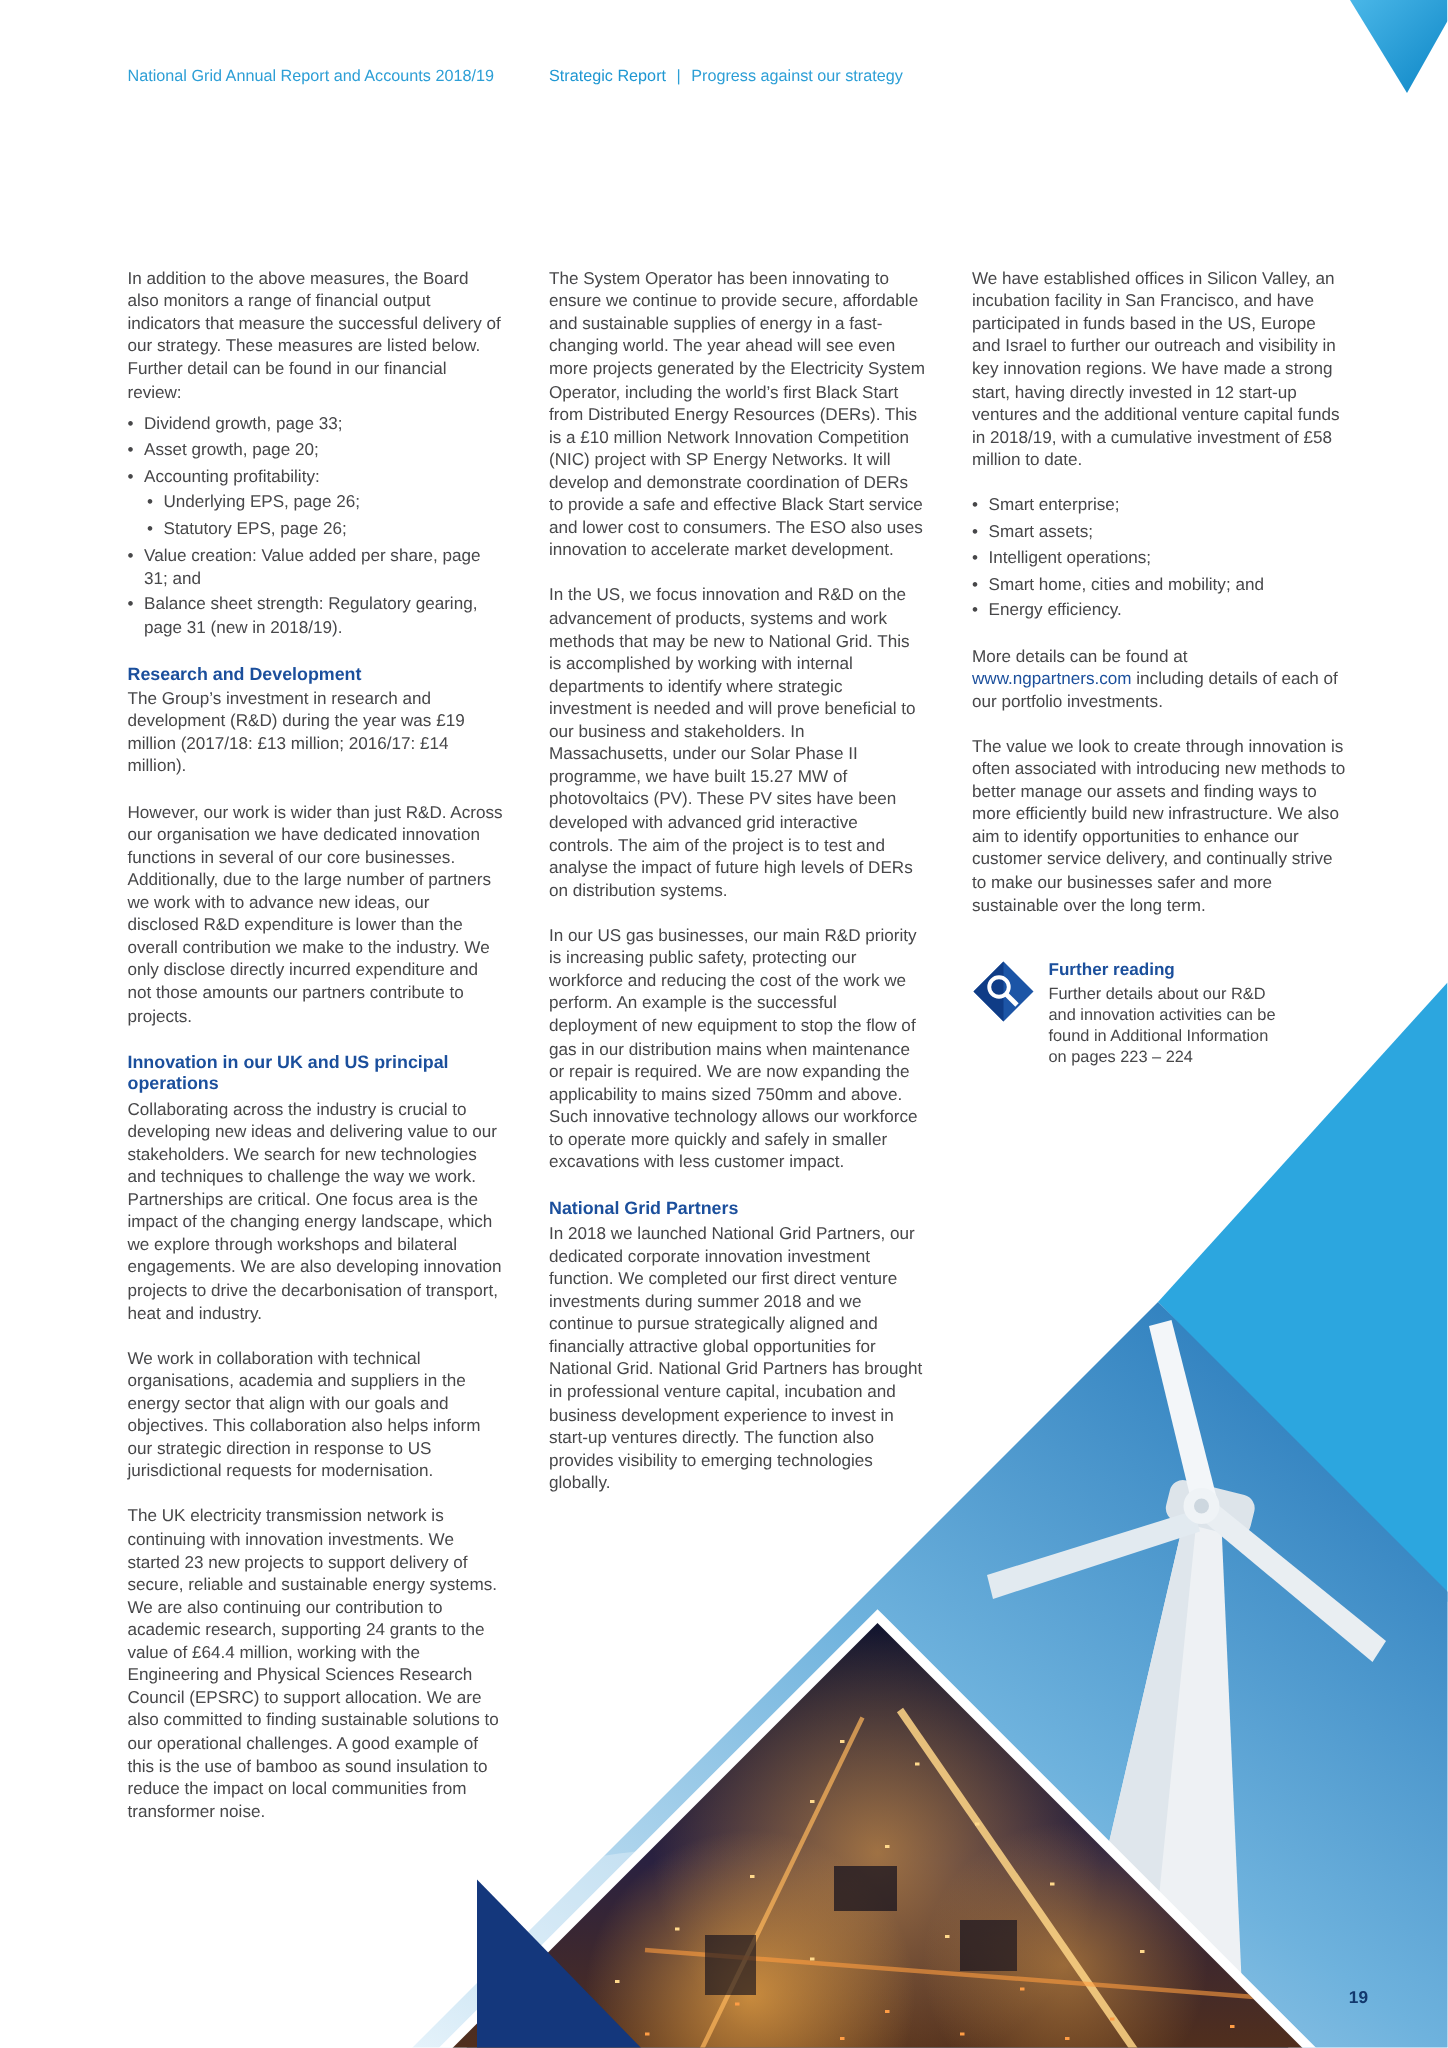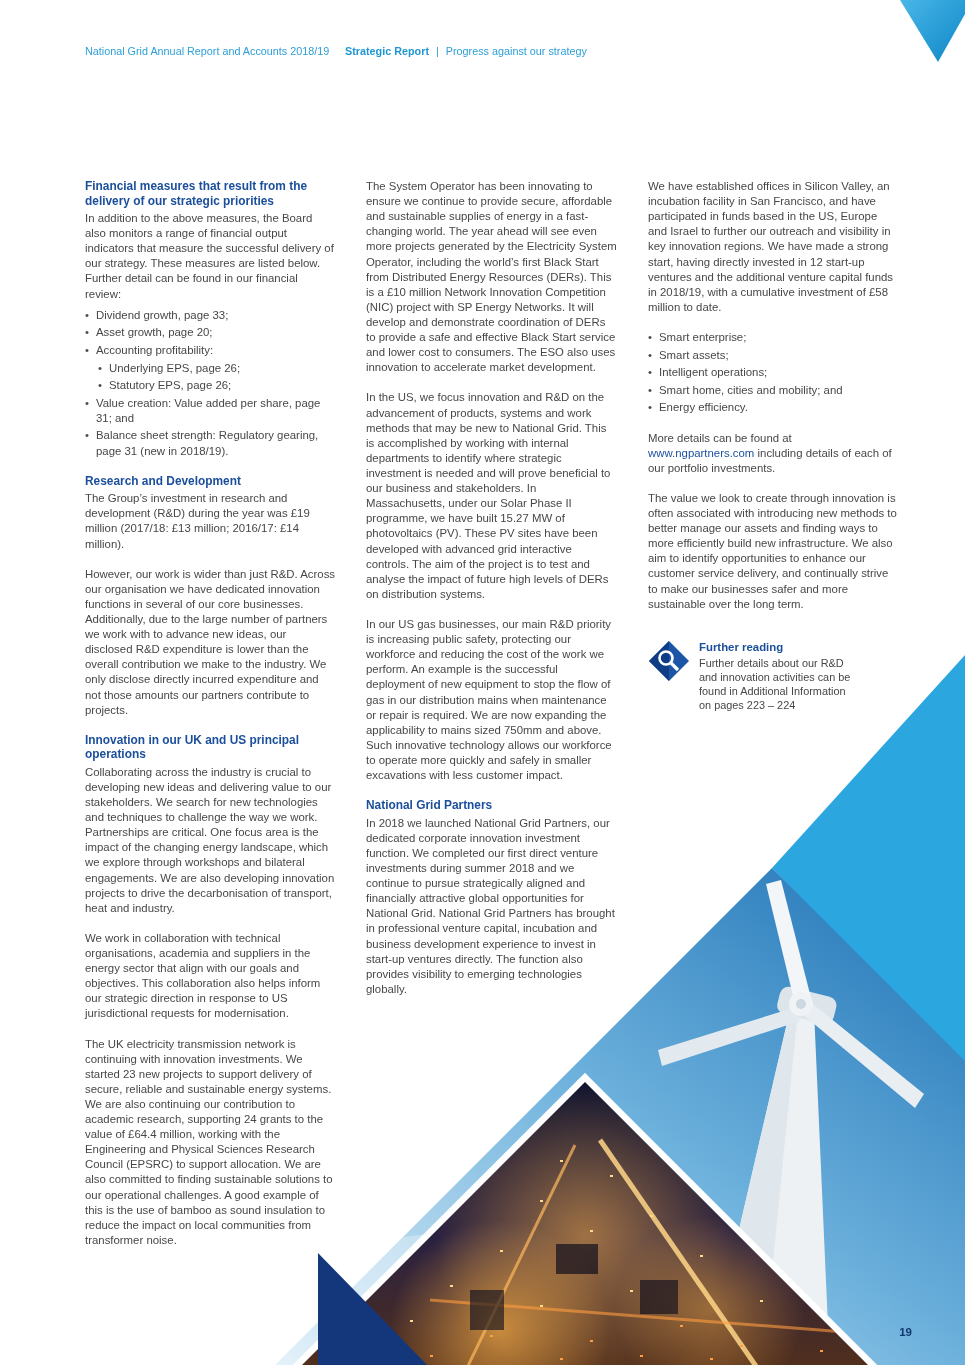--- a/index.html
+++ b/index.html
@@ -1,22 +1,22 @@
 <!DOCTYPE html>
 <html><head>
 <meta charset="utf-8">
 <style>
   *{margin:0;padding:0;box-sizing:border-box}
   html,body{width:965px;height:1365px}
   body{position:relative;background:#ffffff;font-family:"Liberation Sans",sans-serif;overflow:hidden}
   .collage{position:absolute;left:0;top:0;z-index:1;pointer-events:none}
   .content-layer{position:absolute;inset:0;z-index:2}
   .header{position:absolute;top:45px;left:85px;font-size:10.8px;color:#2d9fd6;display:flex}
-  .header .h-left{width:260px}
-  .header .h-section{font-weight:700;color:#1e97d2}
+  .header .h-left{width:281px}
+  .header .h-section{font-weight:400;color:#1e97d2}
   .header .h-div{margin:0 4px;color:#2d9fd6}
   .col{position:absolute;top:179px;width:251px;font-size:11.4px;line-height:1.325;color:#474749}
   .c1{left:85px}.c2{left:366px}.c3{left:648px}
   .col p{margin:0 0 15px}
   .col p.tight{margin-bottom:6px}
   h3.head{font-size:11.9px;line-height:1.22;color:#1b4f9c;margin:0 0 3px;font-weight:700}
   .bullets{margin:0 0 15px}
   .li{display:flex;margin-bottom:2.5px}
   .li .dot{width:11px;flex:none;color:#474749}
   .li.sub{padding-left:13px}
@@ -126,21 +126,20 @@
   <div class="header">
     <span class="h-left">National Grid Annual Report and Accounts 2018/19</span>
     <span class="h-mid">
       <span class="h-section">Strategic Report</span>
       <span class="h-div">|</span>
       <span class="h-sub">Progress against our strategy</span>
     </span>
   </div>
 
   <div class="col c1">
-    <h3 class="head">Financial measures that result from the delivery of our strategic priorities</h3>
     <p class="tight">In addition to the above measures, the Board also monitors a range of financial output indicators that measure the successful delivery of our strategy. These measures are listed below. Further detail can be found in our financial review:</p>
     <div class="bullets">
       <div class="li">
           <span class="dot">•</span>
           <span>Dividend growth, page 33;</span>
         </div>
       <div class="li">
           <span class="dot">•</span>
           <span>Asset growth, page 20;</span>
         </div>

